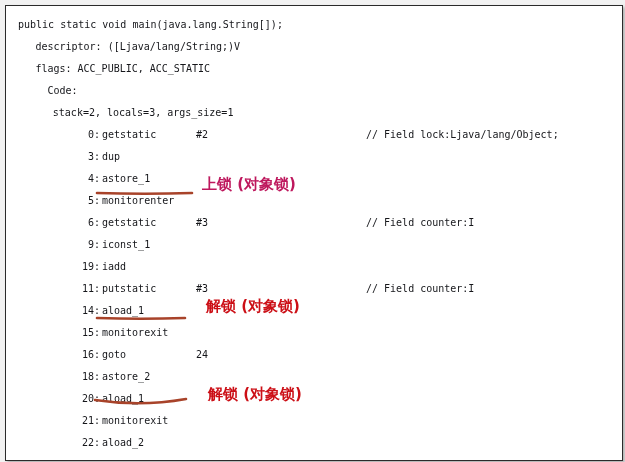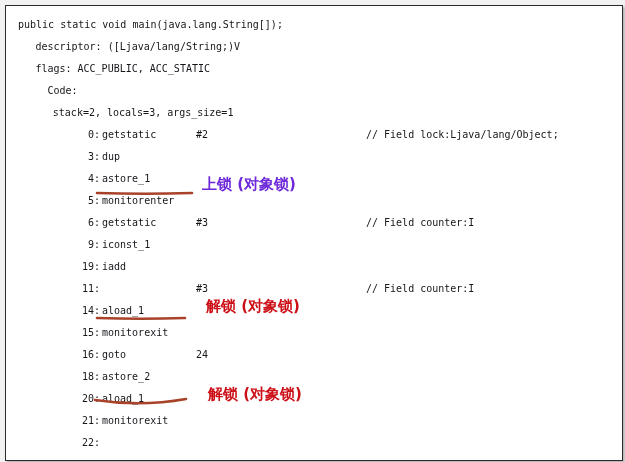--- a/index.html
+++ b/index.html
@@ -111,30 +111,30 @@
         <div class="code-line" style="top: 52px;"><span class="plain-text" style="left: 29.4px;">flags: ACC_PUBLIC, ACC_STATIC</span></div>
         <div class="code-line" style="top: 74px; margin-left: 12px;"><span class="plain-text" style="left: 29.4px;">Code:</span></div>
         <div class="code-line" style="top: 96px;"><span class="plain-text" style="left: 46.8px;">stack=2, locals=3, args_size=1</span></div>
         <div class="code-line" style="top: 118px;"><span class="ln-off">0</span><span style="position: absolute; left: 88px;">:</span><span class="ln-mnem">getstatic</span><span class="ln-oper">#2</span><span class="ln-cmt">// Field lock:Ljava/lang/Object;</span></div>
         <div class="code-line" style="top: 140px;"><span class="ln-off">3</span><span style="position: absolute; left: 88px;">:</span><span class="ln-mnem">dup</span></div>
         <div class="code-line" style="top: 162px;"><span class="ln-off">4</span><span style="position: absolute; left: 88px;">:</span><span class="ln-mnem">astore_1</span></div>
         <div class="code-line" style="top: 184px;"><span class="ln-off">5</span><span style="position: absolute; left: 88px;">:</span><span class="ln-mnem">monitorenter</span></div>
         <div class="code-line" style="top: 206px;"><span class="ln-off">6</span><span style="position: absolute; left: 88px;">:</span><span class="ln-mnem">getstatic</span><span class="ln-oper">#3</span><span class="ln-cmt">// Field counter:I</span></div>
         <div class="code-line" style="top: 228px;"><span class="ln-off">9</span><span style="position: absolute; left: 88px;">:</span><span class="ln-mnem">iconst_1</span></div>
         <div class="code-line" style="top: 250px;"><span class="ln-off">19</span><span style="position: absolute; left: 88px;">:</span><span class="ln-mnem">iadd</span></div>
-        <div class="code-line" style="top: 272px;"><span class="ln-off">11</span><span style="position: absolute; left: 88px;">:</span><span class="ln-oper">#3</span><span class="ln-cmt">// Field counter:I</span></div>
+        <div class="code-line" style="top: 272px;"><span class="ln-off">11</span><span style="position: absolute; left: 88px;">:</span><span class="ln-mnem">putstatic</span><span class="ln-oper">#3</span><span class="ln-cmt">// Field counter:I</span></div>
         <div class="code-line" style="top: 294px;"><span class="ln-off">14</span><span style="position: absolute; left: 88px;">:</span><span class="ln-mnem">aload_1</span></div>
         <div class="code-line" style="top: 316px;"><span class="ln-off">15</span><span style="position: absolute; left: 88px;">:</span><span class="ln-mnem">monitorexit</span></div>
         <div class="code-line" style="top: 338px;"><span class="ln-off">16</span><span style="position: absolute; left: 88px;">:</span><span class="ln-mnem">goto</span><span class="ln-oper">24</span></div>
         <div class="code-line" style="top: 360px;"><span class="ln-off">18</span><span style="position: absolute; left: 88px;">:</span><span class="ln-mnem">astore_2</span></div>
         <div class="code-line" style="top: 382px;"><span class="ln-off">20</span><span style="position: absolute; left: 88px;">:</span><span class="ln-mnem">aload_1</span></div>
         <div class="code-line" style="top: 404px;"><span class="ln-off">21</span><span style="position: absolute; left: 88px;">:</span><span class="ln-mnem">monitorexit</span></div>
-        <div class="code-line" style="top: 426px;"><span class="ln-off">22</span><span style="position: absolute; left: 88px;">:</span></div>
+        <div class="code-line" style="top: 426px;"><span class="ln-off">22</span><span style="position: absolute; left: 88px;">:</span><span class="ln-mnem">aload_2</span></div>
         <div class="code-line" style="top: 448px;"><span class="ln-off">23</span><span style="position: absolute; left: 88px;">:</span><span class="ln-mnem">athrow</span></div>
-        <div class="annot" style="left: 196px; top: 167px; color: #6d28d9;">上锁 (对象锁)</div>
+        <div class="annot" style="left: 196px; top: 167px; color: #be185d;">上锁 (对象锁)</div>
         <div class="annot" style="left: 200px; top: 289px; color: rgb(204, 15, 22);">解锁 (对象锁)</div>
         <div class="annot" style="left: 202px; top: 377px; color: rgb(204, 15, 22);">解锁 (对象锁)</div>
         <div class="underline" style="left: 91px; top: 184px; width: 95px;">
           <svg width="95" height="9" viewBox="0 0 95 9">
             <path d="M0,3 Q47.5,4.6 95,3" stroke="#a8432a" stroke-width="2.6" fill="none" stroke-linecap="round"></path>
           </svg>
         </div>
         <div class="underline" style="left: 91px; top: 309px; width: 88px;">
           <svg width="88" height="9" viewBox="0 0 88 9">
             <path d="M0,3 Q44,4.6 88,3" stroke="#a8432a" stroke-width="2.6" fill="none" stroke-linecap="round"></path>

